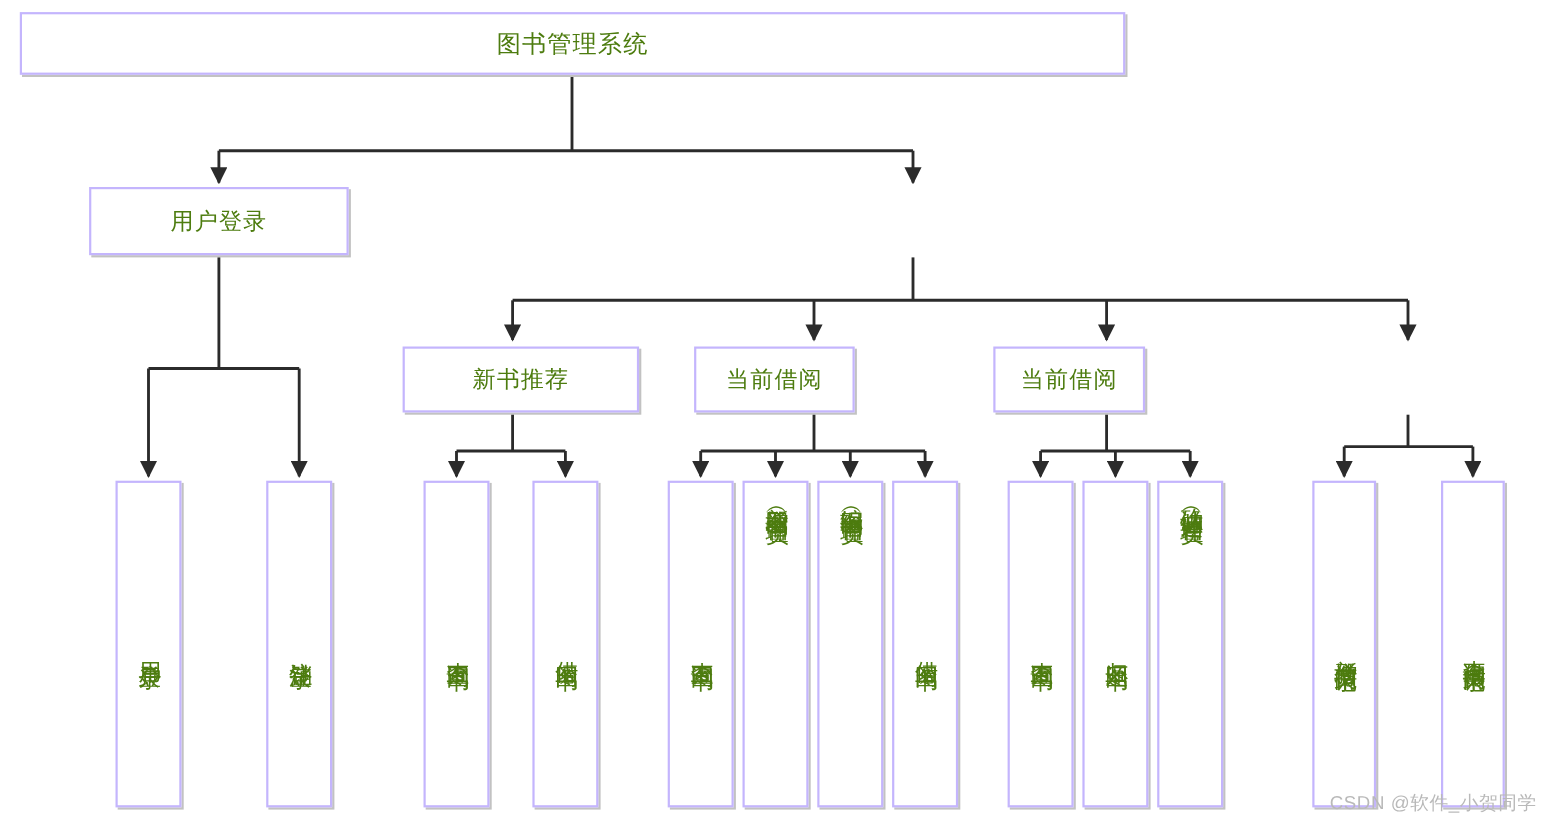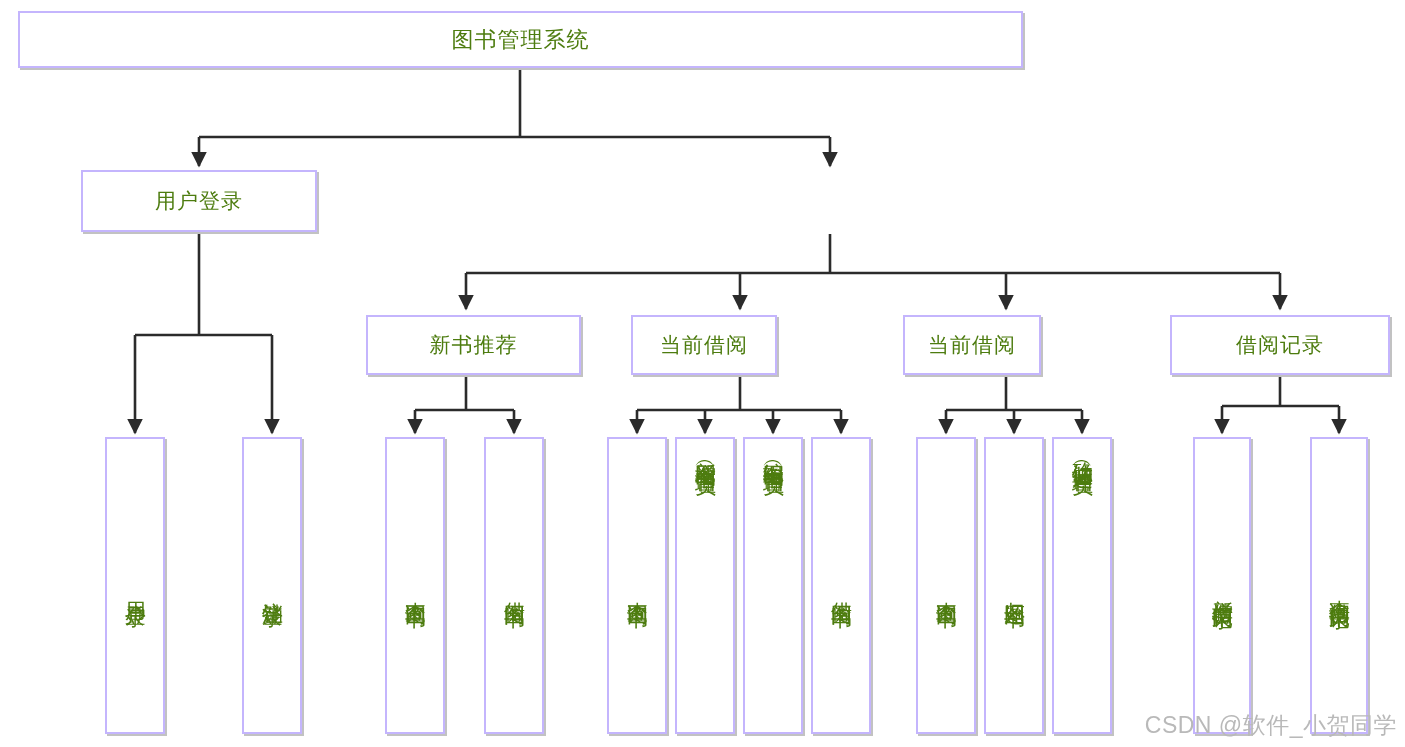--- a/index.html
+++ b/index.html
@@ -60,21 +60,21 @@
     align-items: flex-start;
     justify-content: center;
   }
   .node-leaf.center-v {
     align-items: center;
   }
   #watermark {
     position: absolute;
     right: 8px;
     bottom: 6px;
-    font-size: 23px;
+    font-size: 17px;
     color: #b9b9b9;
     letter-spacing: 0.5px;
     white-space: nowrap;
     user-select: none;
   }
 </style>
 </head>
 <body>
 
 <div id="diagram-root">
@@ -139,23 +139,20 @@
 
   <div class="node" style="left:366px; top:315px; width:215px; height:60px;">
     <span class="node-h">新书推荐</span>
   </div>
   <div class="node" style="left:631px; top:315px; width:146px; height:60px;">
     <span class="node-h">当前借阅</span>
   </div>
   <div class="node" style="left:903px; top:315px; width:138px; height:60px;">
     <span class="node-h">当前借阅</span>
   </div>
-  <div class="node" style="left:1170px; top:315px; width:220px; height:60px;">
-    <span class="node-h">借阅记录</span>
-  </div>
 
   <div class="node node-leaf center-v" style="left:105px; top:437px; width:60px; height:297px;">
     <span class="node-v">用户登录</span>
   </div>
   <div class="node node-leaf center-v" style="left:242px; top:437px; width:60px; height:297px;">
     <span class="node-v">注销登录</span>
   </div>
 
   <div class="node node-leaf center-v" style="left:385px; top:437px; width:60px; height:297px;">
     <span class="node-v">查询图书</span>

